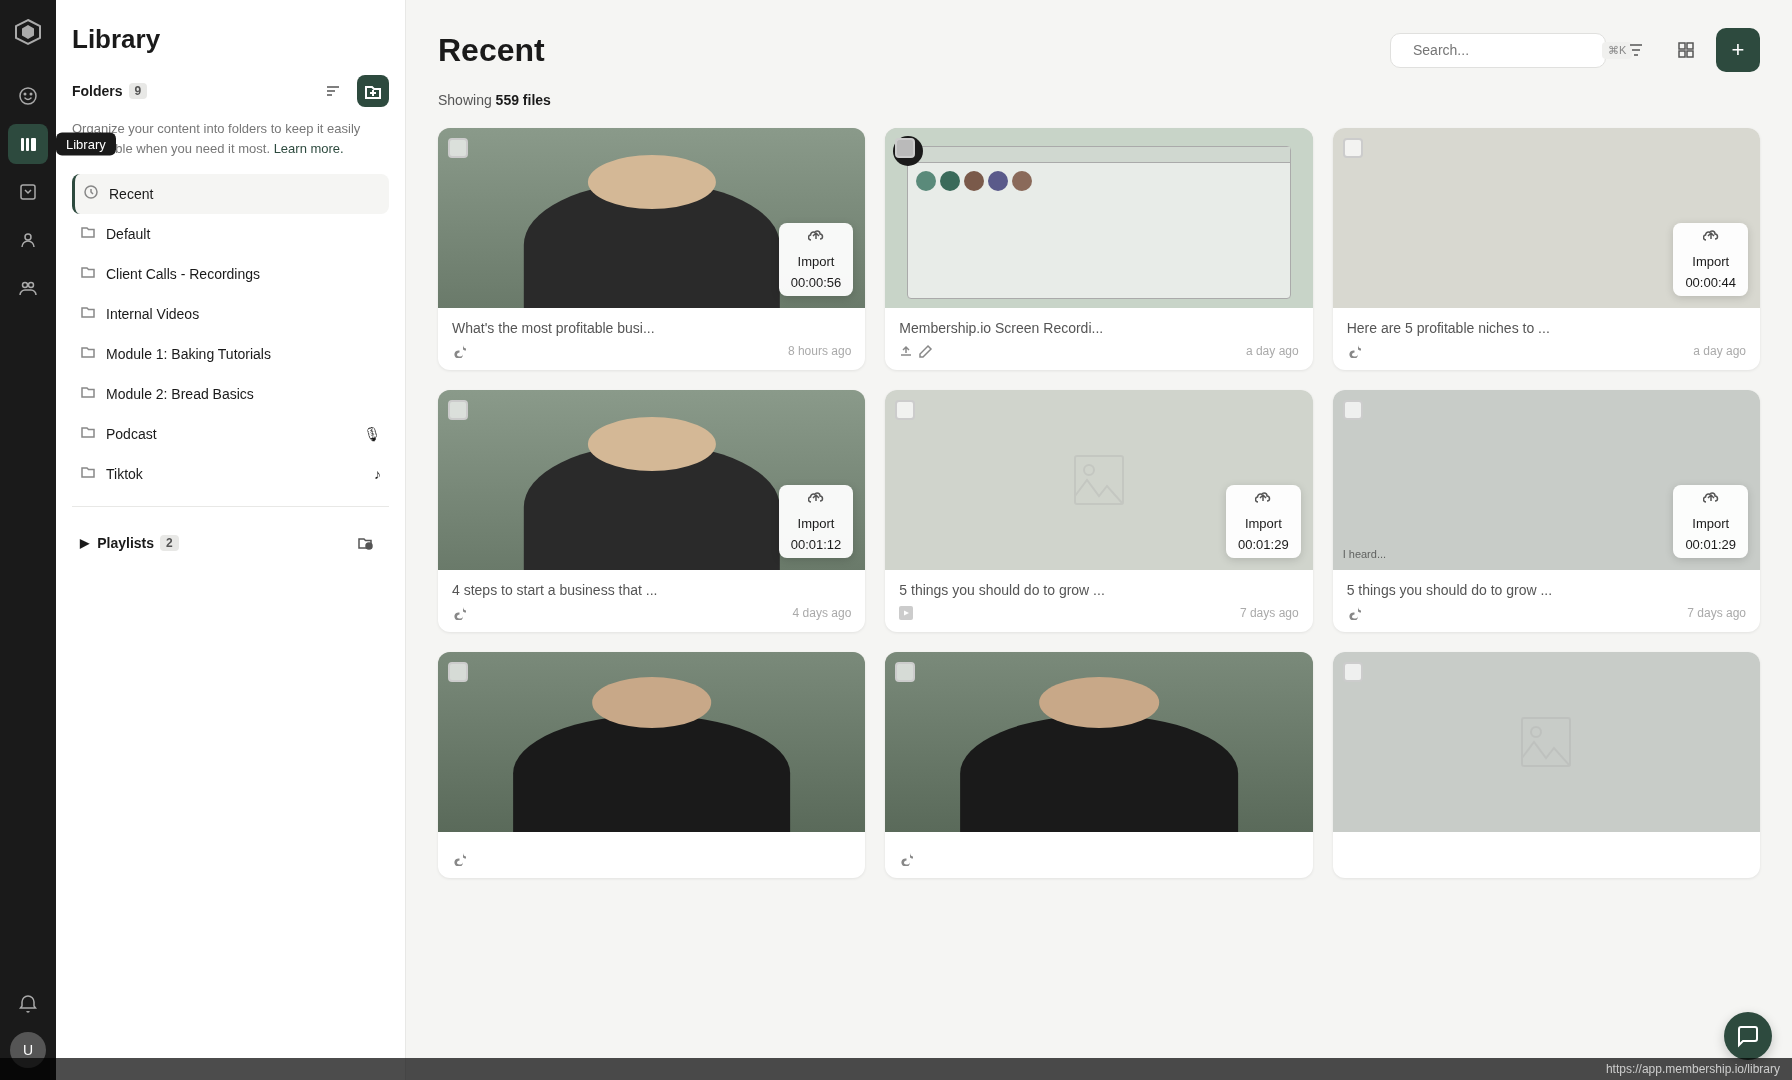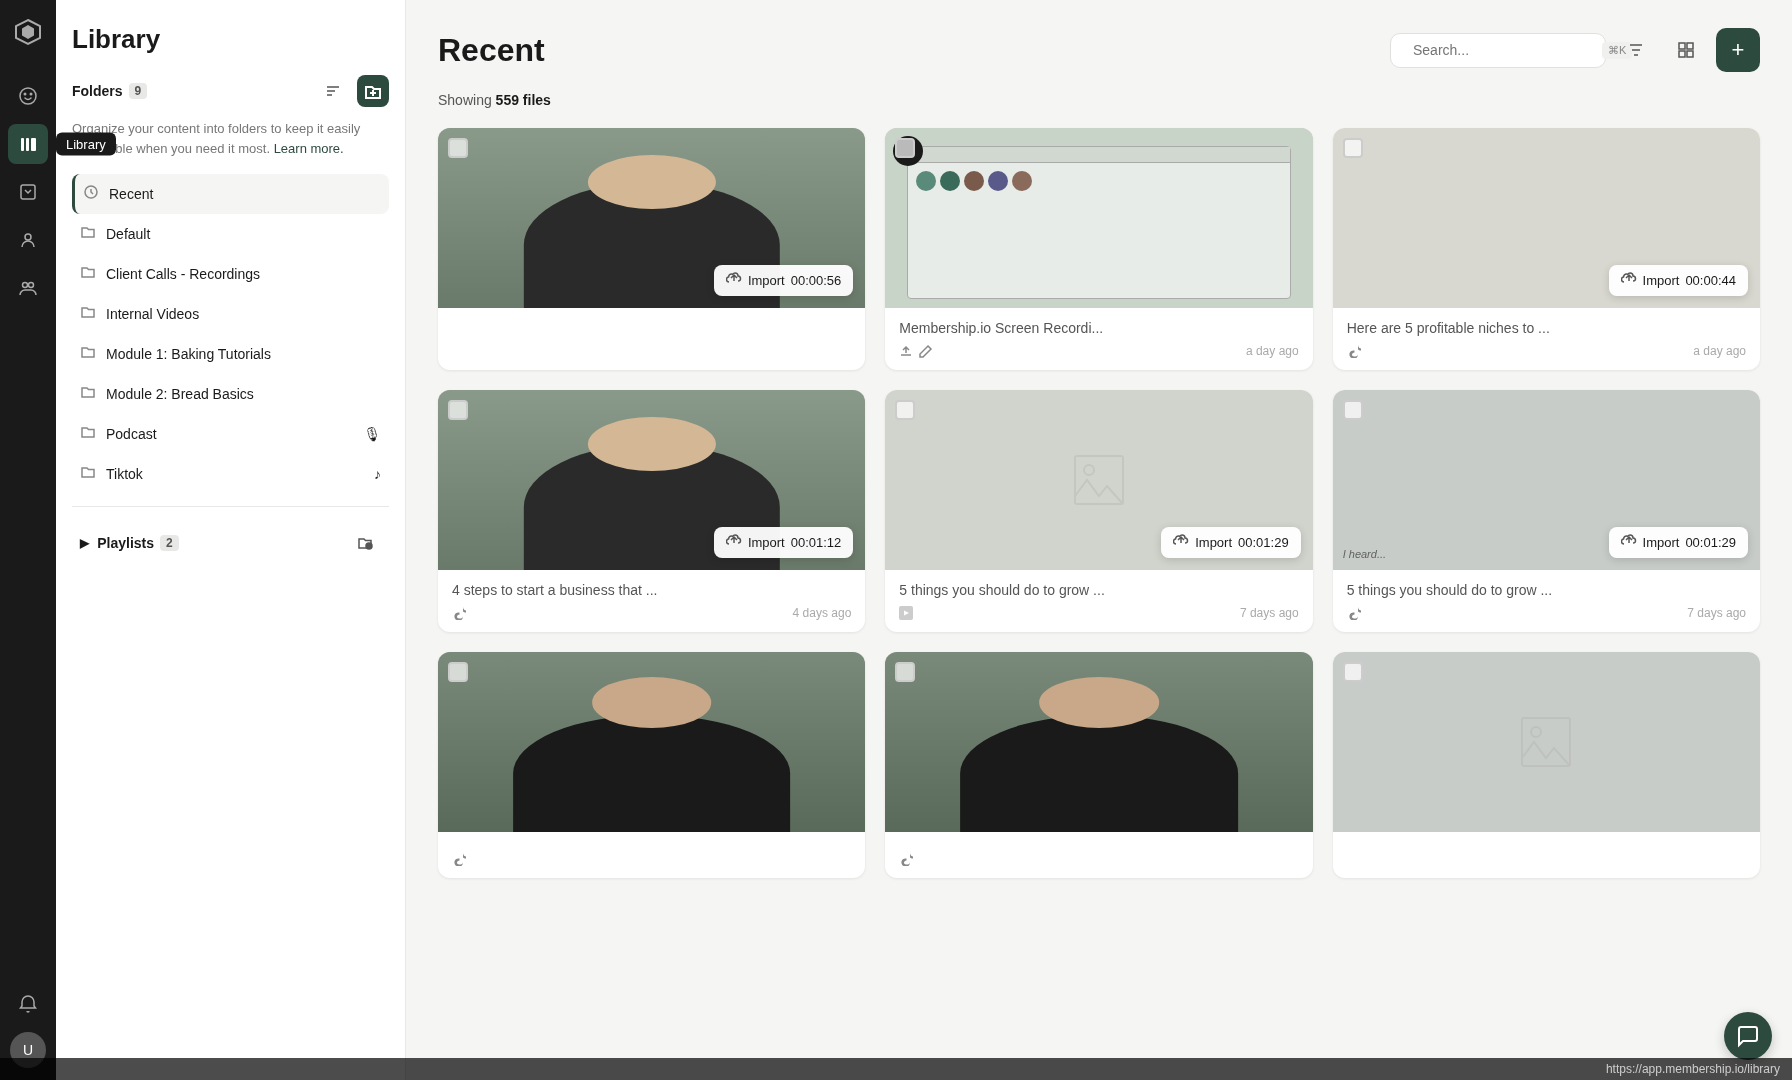--- a/index.html
+++ b/index.html
@@ -297,20 +297,21 @@
       background: rgba(255,255,255,0.95);
       border-radius: 8px;
       padding: 6px 12px;
       display: flex;
       align-items: center;
       gap: 6px;
       font-size: 13px;
       font-weight: 500;
       color: #1a1a1a;
       box-shadow: 0 2px 8px rgba(0,0,0,0.15);
+      flex-direction: column;
     }
     .import-badge .import-icon { color: #555; font-size: 15px; }
 
     
     .thumb-placeholder {
       width: 100%;
       height: 100%;
       display: flex;
       align-items: center;
       justify-content: center;
@@ -684,20 +685,31 @@
         <div class="card-checkbox"></div>
         <div class="import-badge">
           <span class="import-icon">
             <svg width="16" height="16" viewBox="0 0 16 16" fill="none" stroke="currentColor" stroke-width="1.5">
               <path d="M8 10V4M5 7l3-3 3 3"></path>
               <path d="M3 11c-1.5 0-2.5-1-2.5-2.5 0-1.3.8-2.3 2-2.5C2.8 4.2 4 3 5.5 3c.4 0 .8.1 1.2.2C7.2 2.5 8 2 9 2c1.8 0 3 1.5 3 3 1.5.2 2.5 1.4 2.5 2.7 0 1.6-1.3 2.3-2.5 2.3"></path>
             </svg>
           </span>
           <span>Import</span>
           <span>00:00:56</span>
+        </div>
+      </div>
+      <div class="card-info">
+        <div class="card-title">What's the most profitable busi...</div>
+        <div class="card-meta">
+          <div class="card-source">
+            <svg width="14" height="14" viewBox="0 0 14 14" fill="currentColor">
+              <path d="M11 1c0 2.5 2 3.5 3 3.5v2c-1.5 0-2.5-.5-3-1v5c0 2.8-2.2 4.5-5 4-2.5-.5-4-2.5-3.5-5 .5-2.2 2.5-3.5 5-3v2c-1.5 0-2.5 1-2.5 2.5S7 12.5 8.5 12.5 11 11.5 11 10V1z"></path>
+            </svg>
+          </div>
+          <span class="card-time">8 hours ago</span>
         </div>
       </div>
     </div>
 
     <div class="media-card">
       <div class="card-thumb">
         <div class="screen-recording-thumb">
           <div class="mock-browser">
             <div class="browser-bar"></div>
             <div class="avatar-row">
@@ -814,21 +826,21 @@
               <path d="M5 4.5l5 2.5-5 2.5V4.5z" fill="white"></path>
             </svg>
           </div>
           <span class="card-time">7 days ago</span>
         </div>
       </div>
     </div>
 
     <div class="media-card">
       <div class="card-thumb" style="background:#c8ccc8">
-        <div style="position:absolute;bottom:10px;left:10px;right:26px;color:#333;font-size:11px;font-style:italic;opacity:0.7">I heard...</div>
+        <div style="position:absolute;bottom:10px;left:10px;right:26px;color:#333;font-size:11px;opacity:0.7">I heard...</div>
         <div class="card-checkbox"></div>
         <div class="import-badge">
           <span class="import-icon">
             <svg width="16" height="16" viewBox="0 0 16 16" fill="none" stroke="currentColor" stroke-width="1.5">
               <path d="M8 10V4M5 7l3-3 3 3"></path>
               <path d="M3 11c-1.5 0-2.5-1-2.5-2.5 0-1.3.8-2.3 2-2.5C2.8 4.2 4 3 5.5 3c.4 0 .8.1 1.2.2C7.2 2.5 8 2 9 2c1.8 0 3 1.5 3 3 1.5.2 2.5 1.4 2.5 2.7 0 1.6-1.3 2.3-2.5 2.3"></path>
             </svg>
           </span>
           <span>Import</span>
           <span>00:01:29</span>

